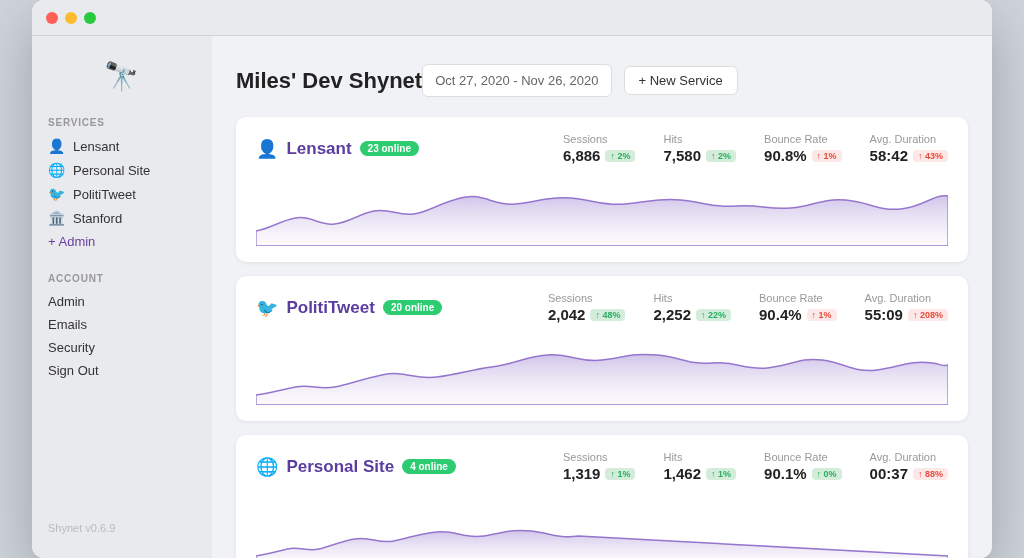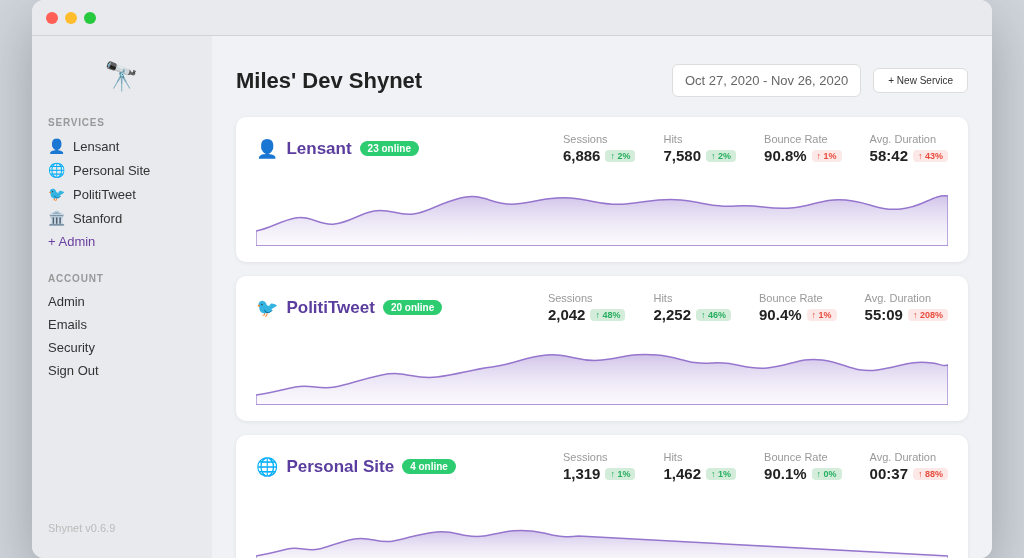--- a/index.html
+++ b/index.html
@@ -88,21 +88,21 @@
     }
     .main {
       flex: 1;
       padding: 28px 24px;
       overflow-y: auto;
       background: #f0f2f5;
     }
     .main-header {
       display: flex;
       align-items: center;
-      justify-content: space-between;
+      justify-content: flex-start;
       margin-bottom: 20px;
     }
     .main-title {
       font-size: 22px;
       font-weight: 700;
       color: #222;
     }
     .header-right {
       display: flex;
       align-items: center;
@@ -114,21 +114,21 @@
       background: white;
       border: 1px solid #ddd;
       border-radius: 6px;
       padding: 8px 12px;
     }
     .new-service-btn {
       background: white;
       border: 1px solid #ddd;
       border-radius: 6px;
       padding: 6px 14px;
-      font-size: 10px;
+      font-size: 13px;
       color: #333;
       cursor: pointer;
       font-weight: 500;
     }
     .service-card {
       background: white;
       border-radius: 10px;
       padding: 16px 20px;
       margin-bottom: 14px;
       box-shadow: 0 1px 4px rgba(0,0,0,0.07);
@@ -334,21 +334,21 @@
           <span class="stat-label">Sessions</span>
           <span class="stat-value">
             2,042
             <span class="stat-badge up-green">↑ 48%</span>
           </span>
         </div>
         <div class="stat-item">
           <span class="stat-label">Hits</span>
           <span class="stat-value">
             2,252
-            <span class="stat-badge up-green">↑ 46%</span>
+            <span class="stat-badge up-green">↑ 22%</span>
           </span>
         </div>
         <div class="stat-item">
           <span class="stat-label">Bounce Rate</span>
           <span class="stat-value">
             90.4%
             <span class="stat-badge up-red">↑ 1%</span>
           </span>
         </div>
         <div class="stat-item">

